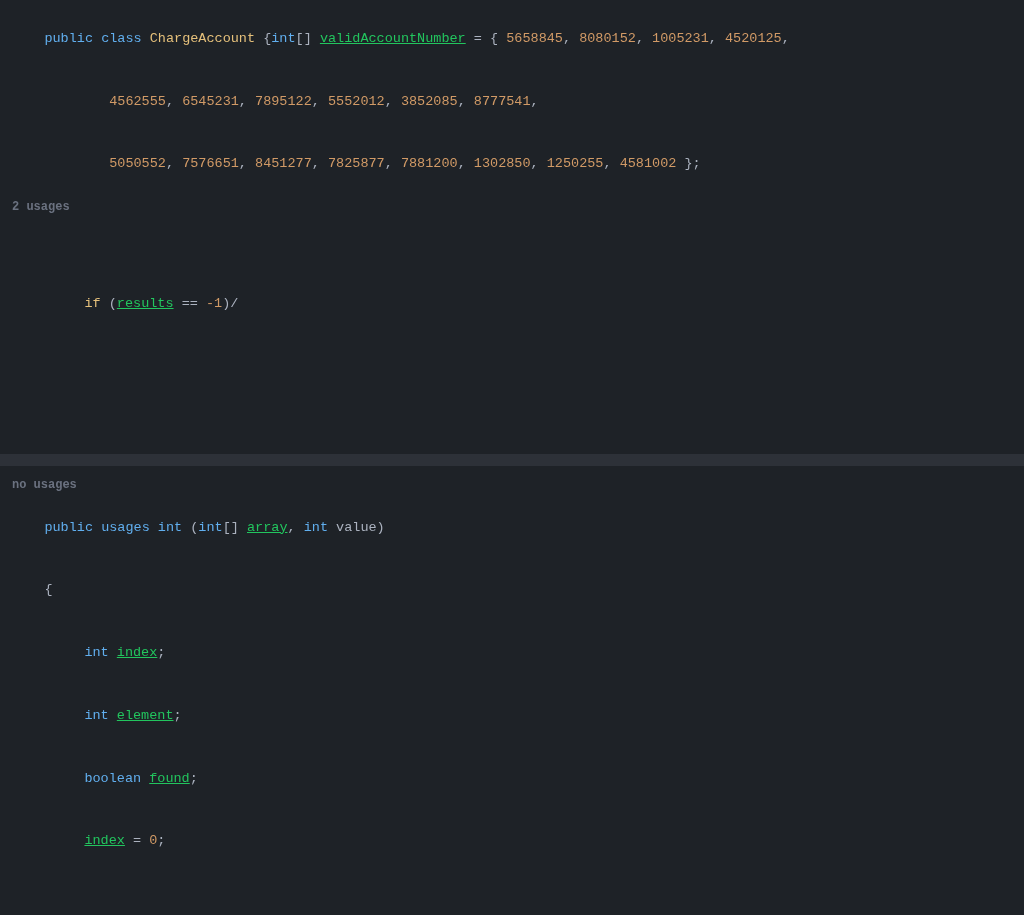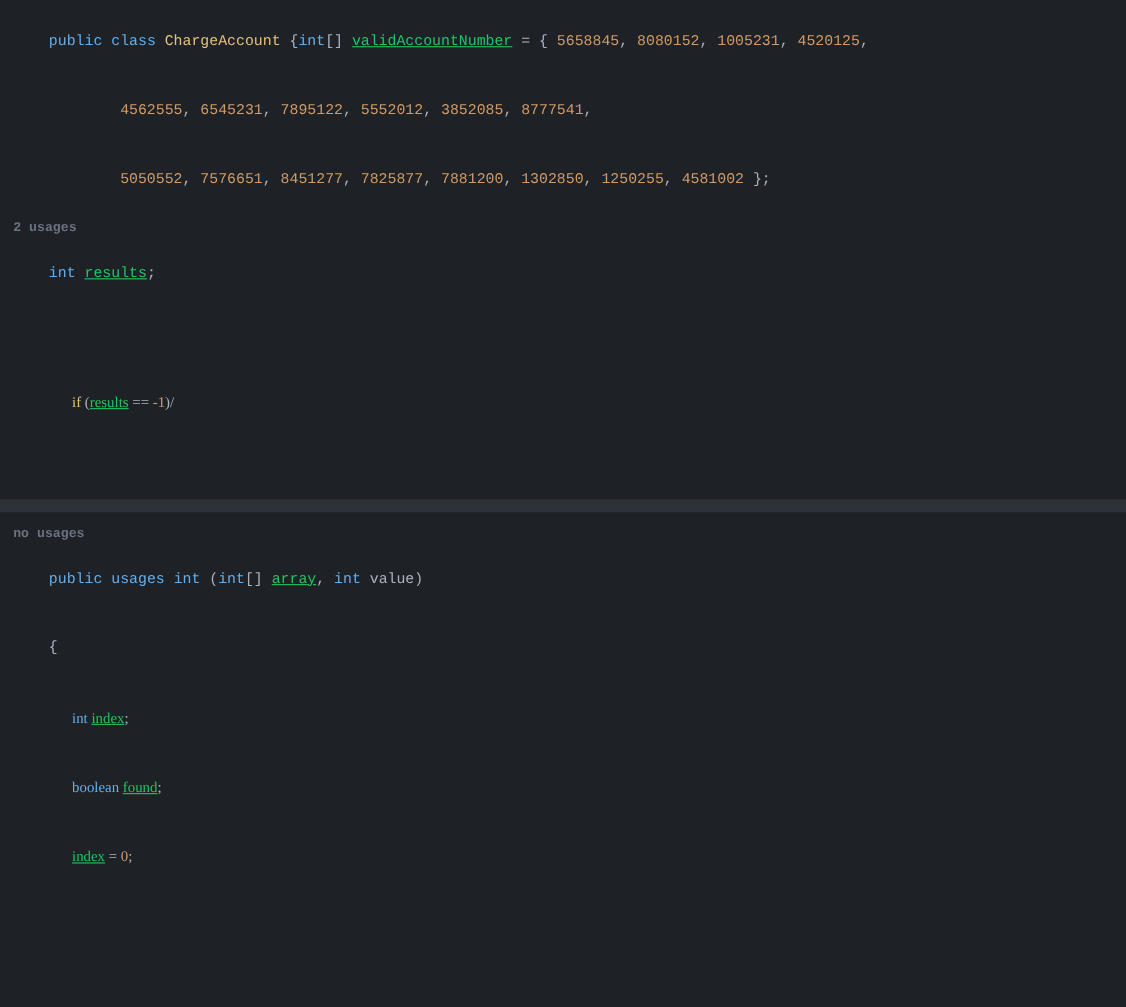--- a/index.html
+++ b/index.html
@@ -49,21 +49,21 @@
     .class-name { color: #e5c07b; }
     .highlight-bg { background: #3e4451; border-radius: 2px; padding: 0 2px; }
     .number-val { color: #d19a66; }
 
     .code-line {
       display: block;
       white-space: pre;
       padding-left: 0;
     }
 
-    .indent1 { padding-left: 40px; font-family: Liberation Serif, serif; }
+    .indent1 { padding-left: 40px; }
 
     .divider {
       height: 6px;
       background: #2d3138;
     }
   </style>
 </head>
 <body>
 
 <div class="pane pane-top">
@@ -75,23 +75,20 @@
   <div class="code-line">
     <span class="plain">        </span><span class="number-val">4562555</span><span class="plain">, </span><span class="number-val">6545231</span><span class="plain">, </span><span class="number-val">7895122</span><span class="plain">, </span><span class="number-val">5552012</span><span class="plain">, </span><span class="number-val">3852085</span><span class="plain">, </span><span class="number-val">8777541</span><span class="plain">,</span>
   </div>
 
   <div class="code-line">
     <span class="plain">        </span><span class="number-val">5050552</span><span class="plain">, </span><span class="number-val">7576651</span><span class="plain">, </span><span class="number-val">8451277</span><span class="plain">, </span><span class="number-val">7825877</span><span class="plain">, </span><span class="number-val">7881200</span><span class="plain">, </span><span class="number-val">1302850</span><span class="plain">, </span><span class="number-val">1250255</span><span class="plain">, </span><span class="number-val">4581002</span><span class="plain"> };</span>
   </div>
 
   <div class="usages-label">2 usages</div>
 
-  <div class="code-line">
-    <span class="kw-blue">int </span><span class="identifier">results</span><span class="plain">;</span>
-  </div>
 
   <div class="code-line" style="margin-top: 8px;"> </div>
 
 
   <div class="code-line" style="margin-top: 4px;"> </div>
 
   <div class="code-line indent1">
     <span class="kw-orange">if </span><span class="plain">(</span><span class="identifier">results</span><span class="plain"> == </span><span class="number-val">-1</span><span class="plain">)/</span>
   </div>
 
@@ -108,20 +105,23 @@
   </div>
 
   <div class="code-line">
     <span class="plain">{</span>
   </div>
 
   <div class="code-line indent1">
     <span class="kw-blue">int </span><span class="identifier">index</span><span class="plain">;</span>
   </div>
 
+  <div class="code-line indent1">
+    <span class="kw-blue">int </span><span class="identifier">element</span><span class="plain">;</span>
+  </div>
 
   <div class="code-line indent1">
     <span class="kw-blue">boolean </span><span class="identifier">found</span><span class="plain">;</span>
   </div>
 
   <div class="code-line indent1">
     <span class="identifier">index</span><span class="plain"> = </span><span class="number-val">0</span><span class="plain">;</span>
   </div>
 
   <div class="code-line" style="margin-top: 8px;"> </div>

